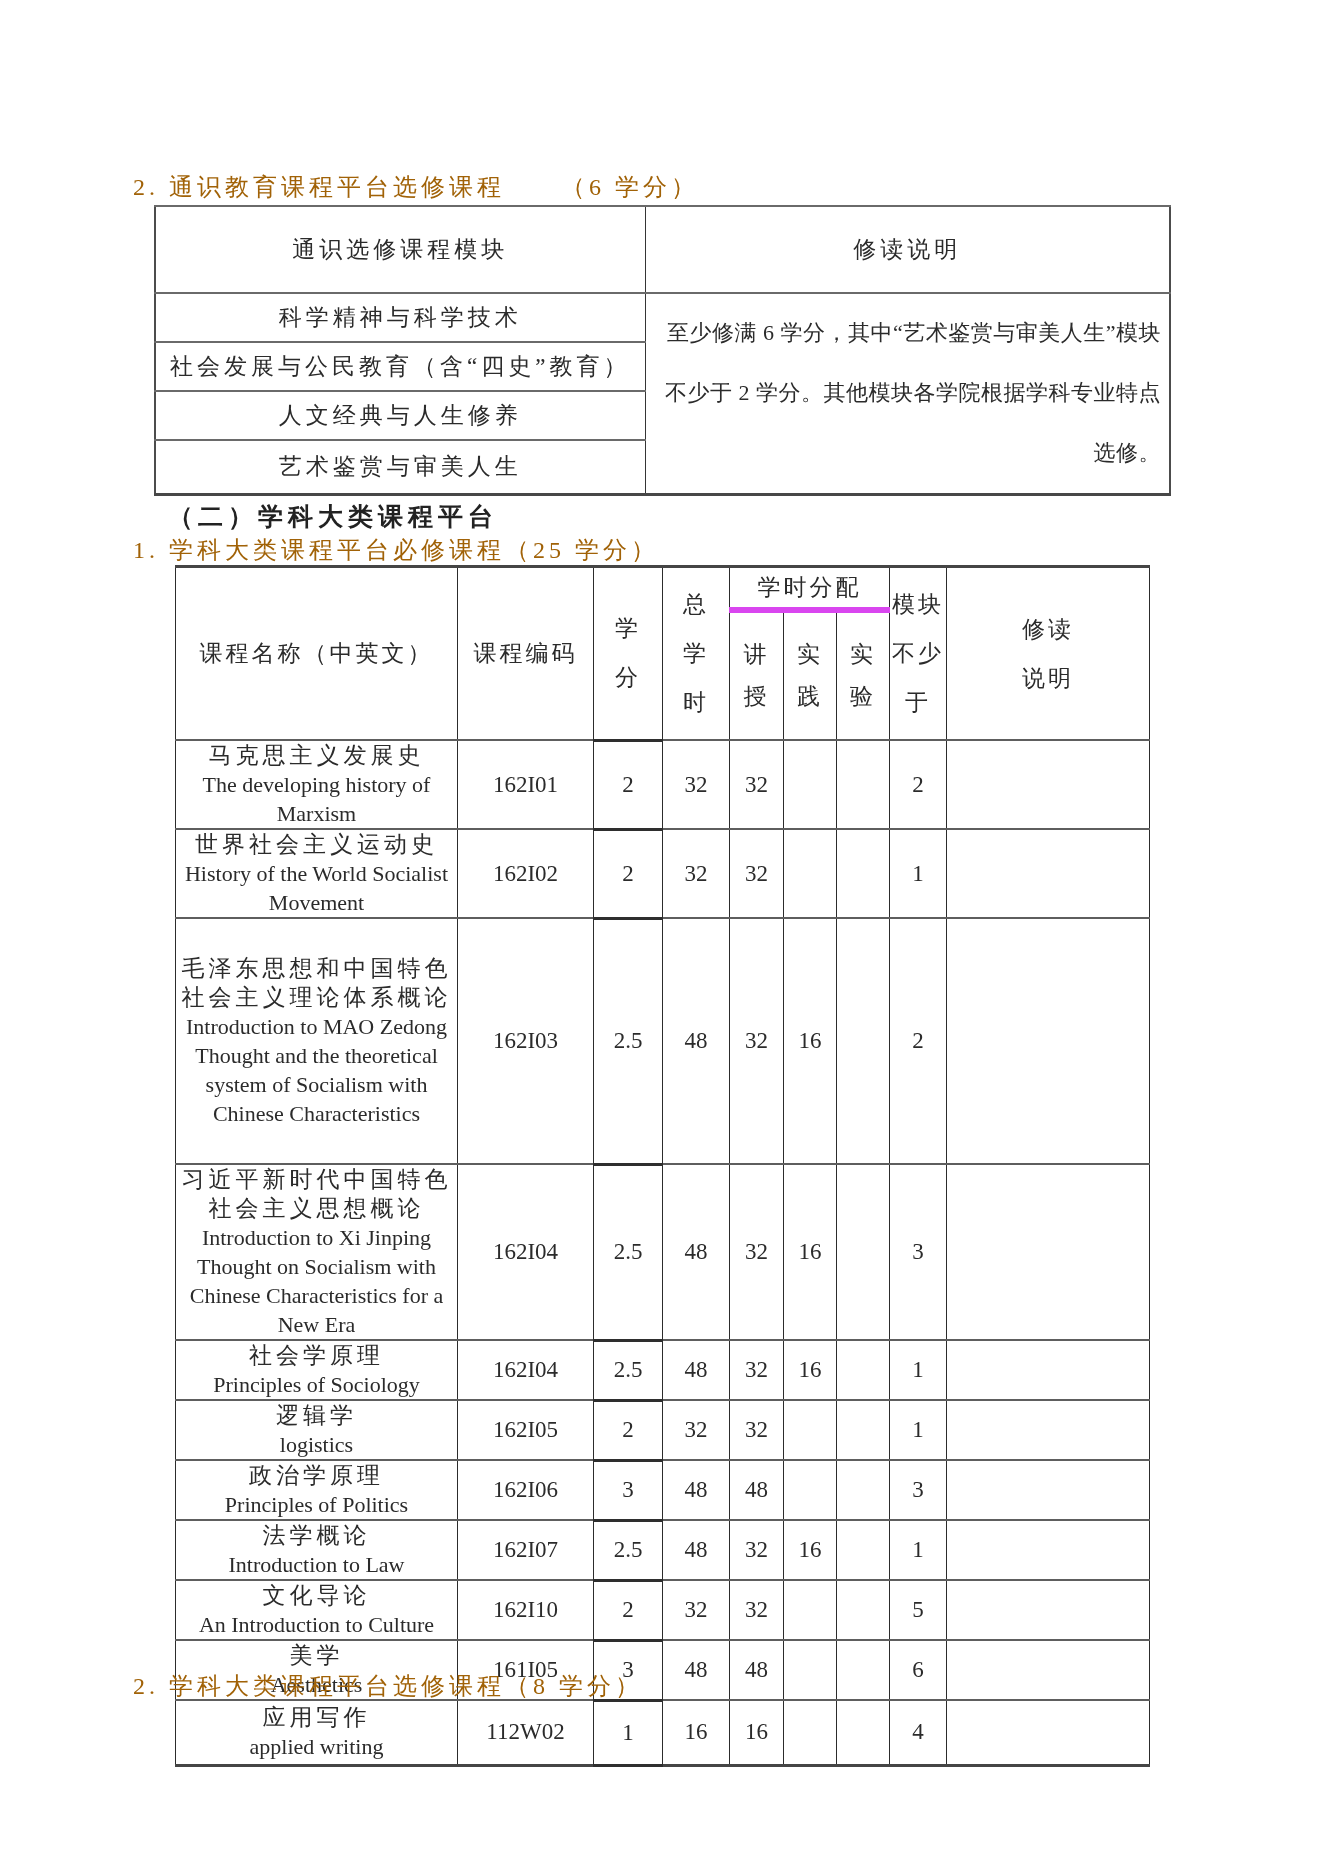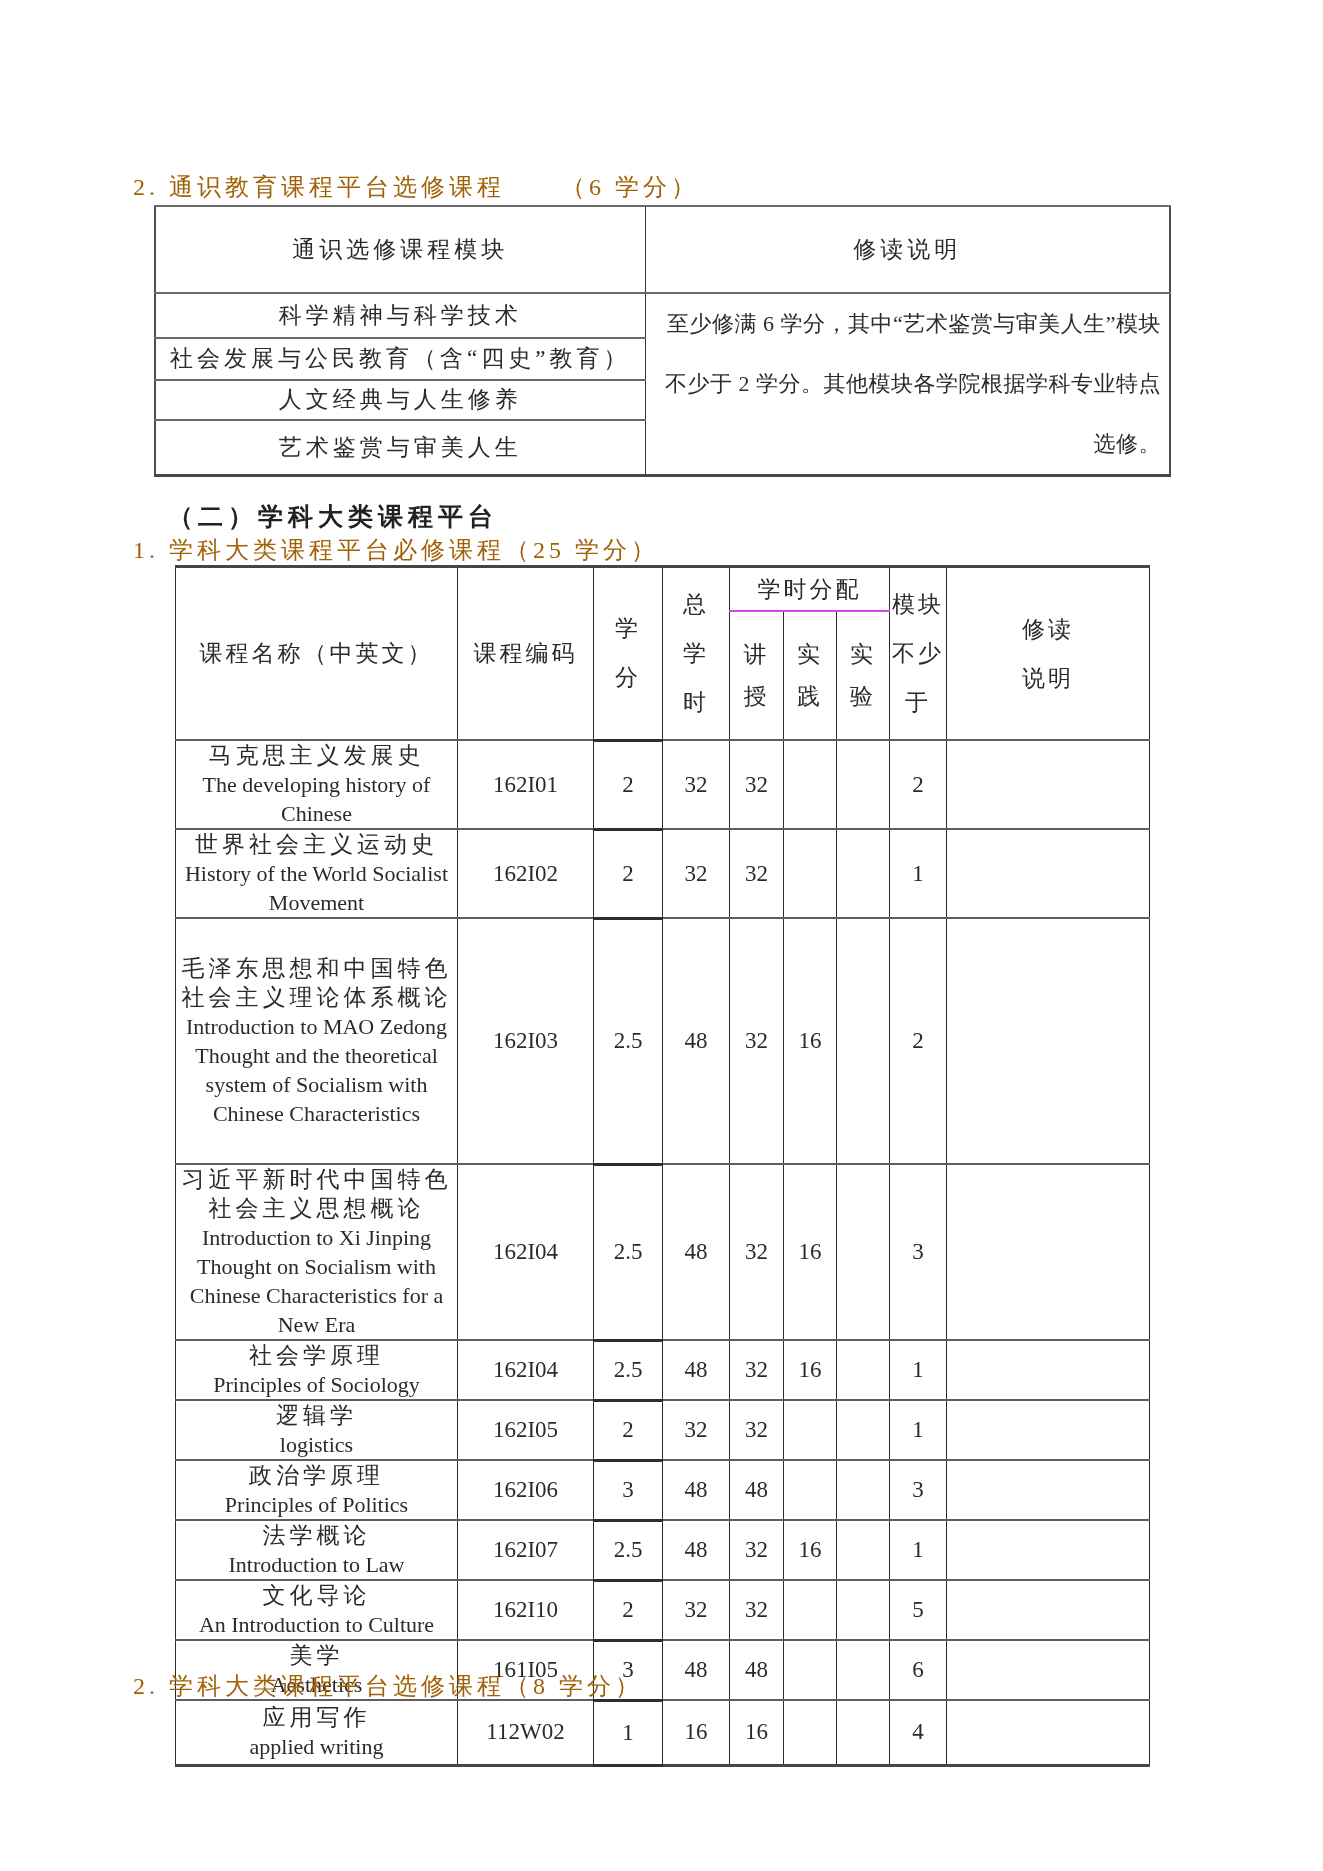--- a/index.html
+++ b/index.html
@@ -38,21 +38,21 @@
   .t1 th,.t1 td{
     border-left:1px solid #353535;
     border-right:1px solid #353535;
     border-top:2px solid #6a6a6a;
     border-bottom:2px solid #6a6a6a;
     font-weight:normal;
     text-align:center;
     vertical-align:middle;
     font-size:23px;
     letter-spacing:4px;
-    padding:0;
+    padding:8px;
     overflow:hidden;
   }
   .t1 tr:nth-child(1){height:87px;}
   .t1 tr:nth-child(2){height:44px;}
   .t1 tr:nth-child(3){height:40px;}
   .t1 tr:nth-child(4){height:39px;}
   .t1 tr:nth-child(5){height:54px;}
   .t1 .note-cell{
     text-align:right;
     font-size:22px;
@@ -73,21 +73,21 @@
     font-weight:normal;
     text-align:center;
     vertical-align:middle;
     font-size:23px;
     padding:0;
     overflow:hidden;
   }
   .t2 thead tr:nth-child(1){height:38px;}
   .t2 thead tr:nth-child(2){height:82px;}
   .t2 thead th{letter-spacing:3px;border-bottom-color:#4f4f4f;}
-  .t2 thead th.alloc-h{border-bottom:2px solid #d946ef;}
+  .t2 thead th.alloc-h{border-bottom:6px solid #d946ef;}
   .t2 tbody td{
     border-top:2px solid #5e5e5e;
     border-bottom:2px solid #5e5e5e;
   }
   .t2 tbody tr:nth-child(1){height:87px;}
   .t2 tbody tr:nth-child(2){height:88px;}
   .t2 tbody tr:nth-child(3){height:246px;}
   .t2 tbody tr:nth-child(4){height:176px;}
   .t2 tbody tr:nth-child(5){height:59px;}
   .t2 tbody tr:nth-child(6){height:60px;}
@@ -182,21 +182,21 @@
         </th>
       <th>
           <div class="vh vh1">实验</div>
         </th>
     </tr>
   </thead>
   <tbody>
     <tr>
       <td>
           <div class="name-zh">马克思主义发展史</div>
-          <div class="name-en">The developing history of Chinese</div>
+          <div class="name-en">The developing history of Marxism</div>
         </td>
       <td class="num">162I01</td>
       <td class="num credit-cell">2</td>
       <td class="num">32</td>
       <td class="num">32</td>
       <td class="num"></td>
       <td class="num"></td>
       <td class="num">2</td>
       <td></td>
     </tr>

